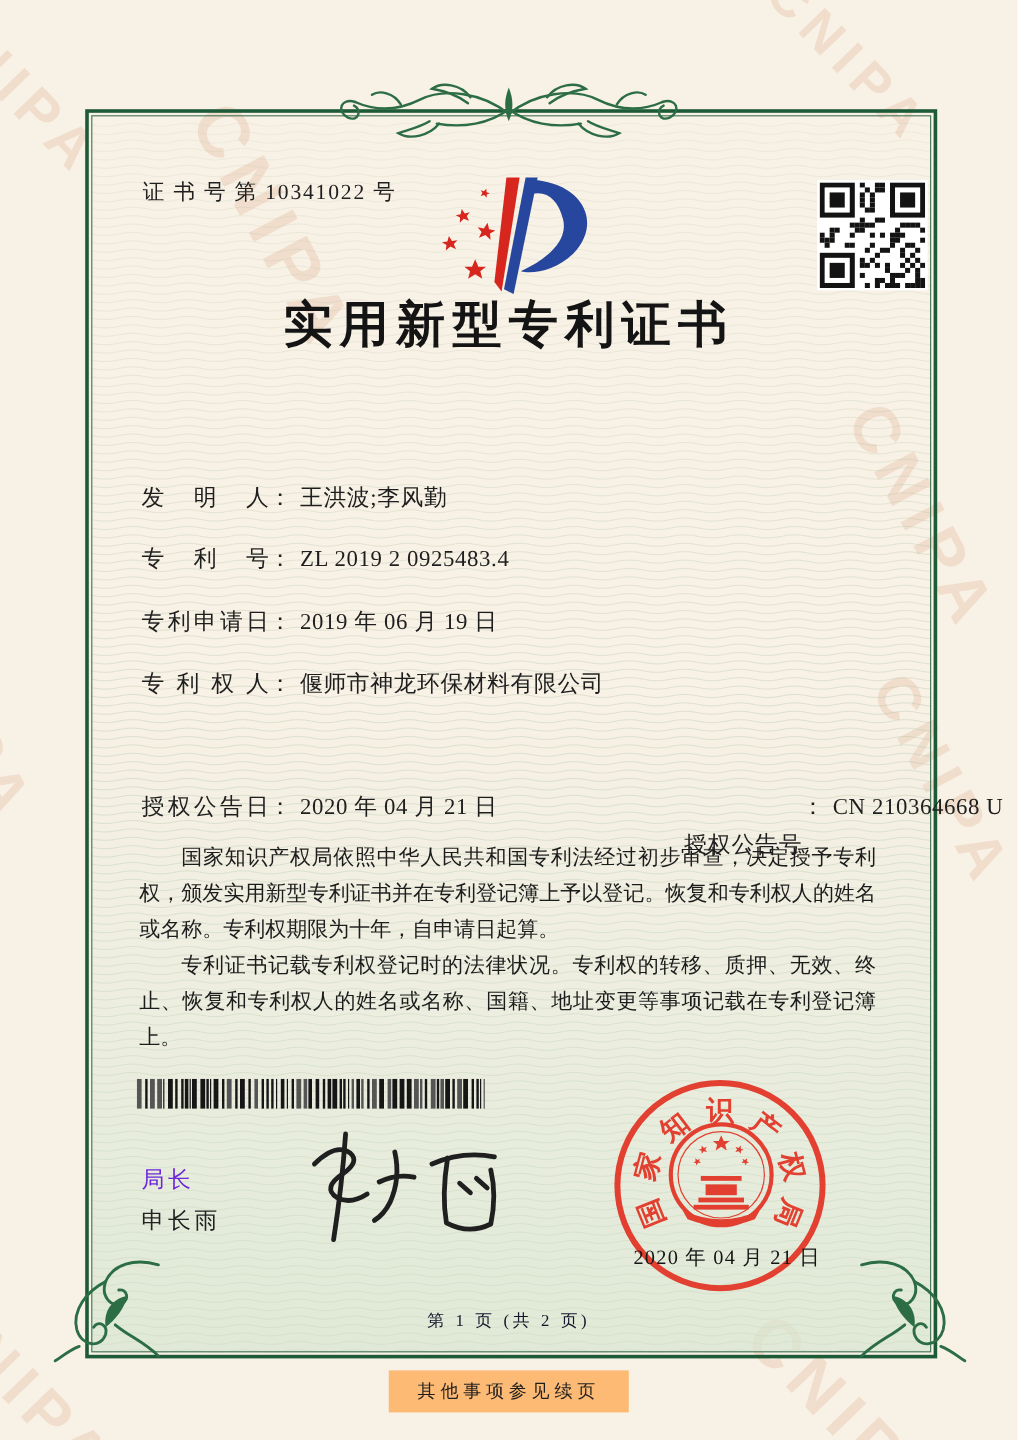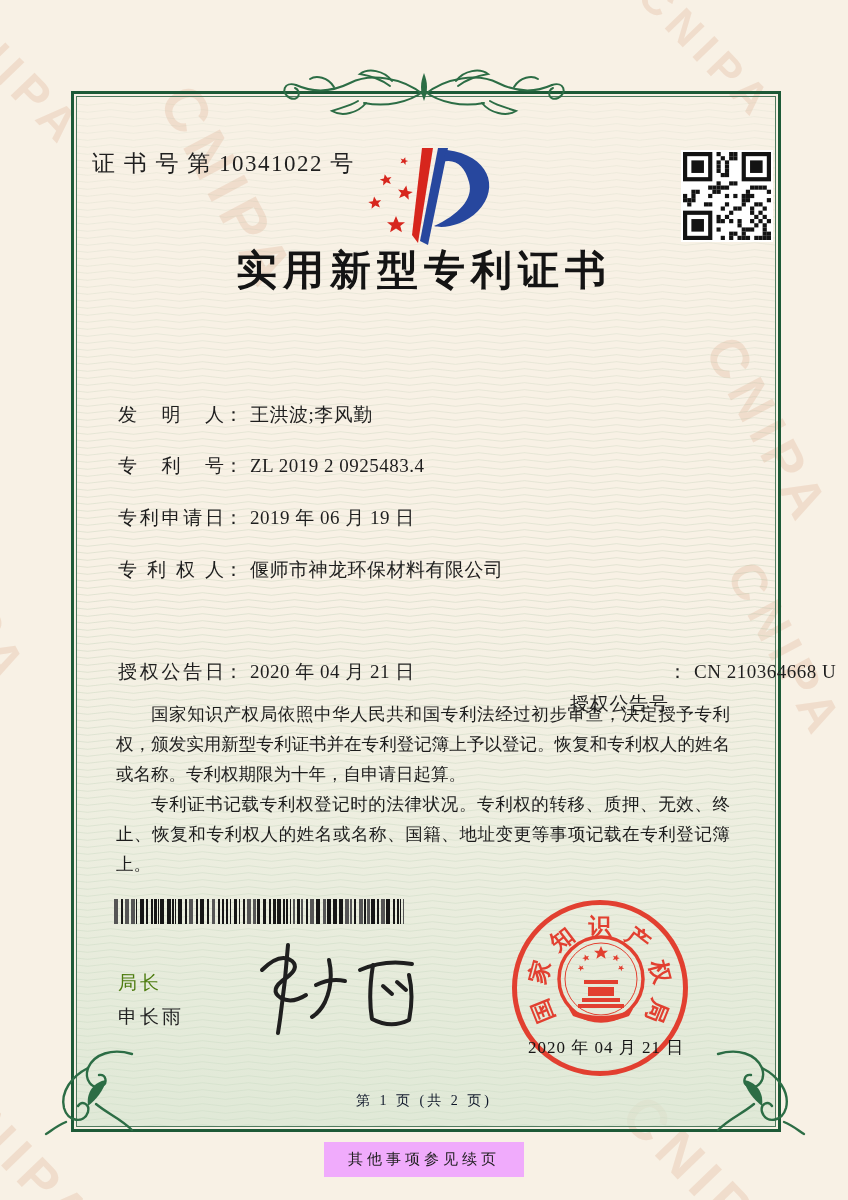--- a/index.html
+++ b/index.html
@@ -23,59 +23,59 @@
         background:linear-gradient(180deg,rgba(233,240,228,0) 0%,rgba(233,240,228,0) 48%,
                    rgba(225,235,218,.45) 70%,rgba(216,230,210,.75) 100%);}
 
   .orn{position:absolute;z-index:3;pointer-events:none;}
   .orn-top{left:50%;top:61px;transform:translateX(-50%);}
   .orn-bl{left:44px;top:1048px;}
   .orn-br{left:714px;top:1048px;transform:scaleX(-1);}
 
   .content{position:absolute;inset:0;z-index:4;}
 
-  .cert-no{position:absolute;left:92px;top:148px;font-size:23px;letter-spacing:1.5px;color:#1f1f1f;}
+  .cert-no{position:absolute;left:119px;top:148px;font-size:18px;letter-spacing:1.5px;color:#1f1f1f;}
   .logo{position:absolute;left:338px;top:139px;}
   .qr{position:absolute;left:681px;top:150px;width:88px;height:88px;background:#fff;padding:2px;}
 
   .title{position:absolute;left:0;top:243px;width:848px;text-align:center;
          font-size:41px;font-weight:bold;letter-spacing:6px;color:#141414;}
 
   .frow{position:absolute;left:118px;font-size:19px;white-space:nowrap;color:#1e1e1e;}
   .flabel{display:inline-block;width:106px;text-align:justify;text-align-last:justify;vertical-align:top;}
   .fcolon{display:inline-block;margin-right:7px;}
   .fvalue{letter-spacing:.5px;}
   .grant-right{position:absolute;left:452px;top:0;}
   .flabel2{display:inline-block;width:98px;text-align:justify;text-align-last:justify;vertical-align:top;margin-top:32px;}
 
   .body-text{position:absolute;left:116px;top:699px;width:614px;font-size:17.5px;
              line-height:30px;text-align:justify;color:#1c1c1c;}
   .body-text p{margin:0;text-indent:2em;}
 
   .barcode{position:absolute;left:114px;top:899px;}
 
   .sig-title{position:absolute;left:118px;top:970px;font-size:19px;letter-spacing:3px;
-             font-family:"Liberation Sans","DejaVu Sans",sans-serif;color:#4d7c0f;}
+             font-family:"Liberation Sans","DejaVu Sans",sans-serif;color:#6d28d9;}
   .sig-name{position:absolute;left:118px;top:1004px;font-size:19px;letter-spacing:3px;
             font-family:"Liberation Sans","DejaVu Sans",sans-serif;color:#222;}
   .sig-hand{position:absolute;left:232px;top:940px;}
 
   .seal{position:absolute;left:512px;top:900px;width:176px;height:176px;border:5px solid #e23324;
         border-radius:50%;box-sizing:border-box;opacity:.93;}
   .seal-char{position:absolute;font-size:23px;font-weight:bold;color:#e23324;
              font-family:"Liberation Sans","DejaVu Sans",sans-serif;}
   .seal-emblem{position:absolute;left:36px;top:26px;}
   .seal-date{position:absolute;left:510px;top:1036px;width:192px;text-align:center;
              font-size:17px;letter-spacing:1px;color:#151515;z-index:5;}
 
   .page-num{position:absolute;left:0;top:1092px;width:848px;text-align:center;
             font-size:14px;letter-spacing:3px;color:#0f172a;}
 
   .cont-note{position:absolute;left:50%;top:1142px;transform:translateX(-50%);
-             background:#f0abfc;padding:8px 24px;font-size:15px;letter-spacing:4px;color:#1e1e1e;z-index:6;}
+             background:#fdba74;padding:8px 24px;font-size:15px;letter-spacing:4px;color:#1e1e1e;z-index:6;}
 </style>
 </head>
 <body>
 
 <div class="page">
 
   <div id="watermarks">
       <span class="wm" style="left: -34px; top: -14px; transform: rotate(46deg); font-size: 48px;">CNIPA</span>
       <span class="wm" style="left: 206px; top: 74px; transform: rotate(62deg); font-size: 60px;">CNIPA</span>
       <span class="wm" style="left: 664px; top: -30px; transform: rotate(46deg); font-size: 44px;">CNIPA</span>

